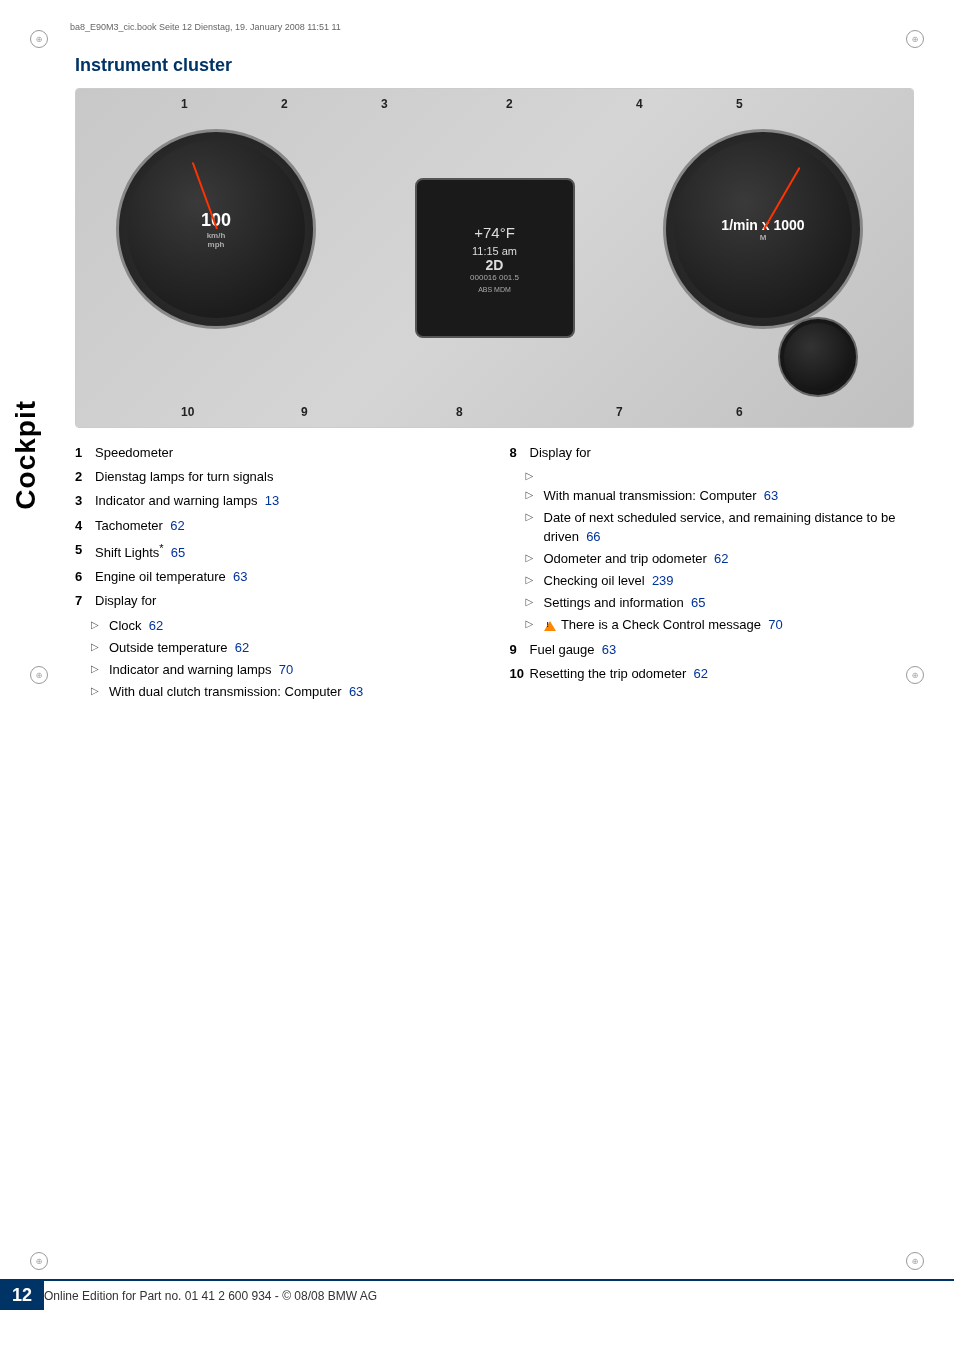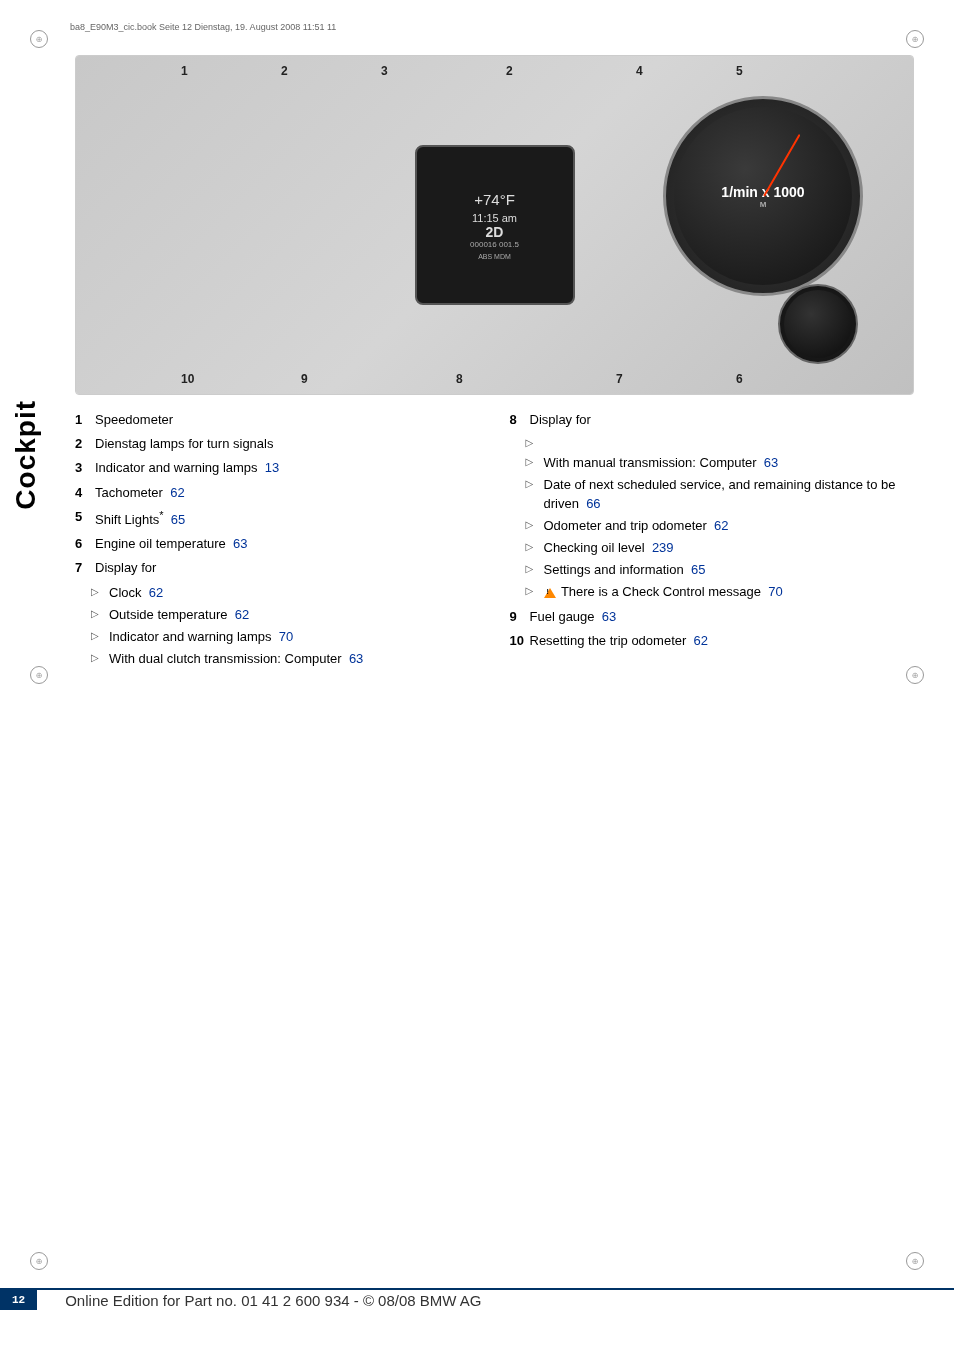--- a/index.html
+++ b/index.html
@@ -244,28 +244,27 @@
       right: 0;
       display: flex;
       align-items: center;
       border-top: 2px solid #003366;
     }
 
     .page-num-box {
       background: #003366;
       color: #fff;
       padding: 4px 12px;
-      font-size: 11px;
-      font-weight: bold;
-      margin-right: 28px;
-      font-family: Liberation Mono, monospace;
+      font-size: 18px;
+      font-weight: bold;
+      margin-right: 0;
     }
 
     .footer-text {
-      font-size: 15px;
+      font-size: 12px;
       color: #333;
     }
 
     
     .warning-triangle {
       display: inline-block;
       width: 0;
       height: 0;
       border-left: 6px solid transparent;
       border-right: 6px solid transparent;
@@ -299,37 +298,48 @@
 <div class="reg-mark reg-br">
     <span>⊕</span>
   </div>
 <div class="reg-mark reg-ml">
     <span>⊕</span>
   </div>
 <div class="reg-mark reg-mr">
     <span>⊕</span>
   </div>
 
-<div class="file-info">ba8_E90M3_cic.book  Seite 12  Dienstag, 19. August 2008  11:51 11</div>
+<div class="file-info">ba8_E90M3_cic.book  Seite 12  Dienstag, 19. January 2008  11:51 11</div>
 
 <div class="sidebar-label">Cockpit</div>
 
 <div class="main-content">
 
+  <h1 class="section-title">Instrument cluster</h1>
 
   <div class="cluster-image">
     <div class="cluster-bg">
 
       <span class="num-top" style="left:105px;">1</span>
       <span class="num-top" style="left:205px;">2</span>
       <span class="num-top" style="left:305px;">3</span>
       <span class="num-top" style="left:430px;">2</span>
       <span class="num-top" style="left:560px;">4</span>
       <span class="num-top" style="left:660px;">5</span>
 
+      <div class="gauge speedometer">
+        <div class="gauge-inner">
+          <div class="gauge-label">
+            <div style="color:#fff; font-size:18px; font-weight:bold;">100</div>
+            <div style="color:#aaa; font-size:8px;">km/h</div>
+            <div style="color:#aaa; font-size:8px;">mph</div>
+          </div>
+          <div class="gauge-needle" style="transform: rotate(-20deg);"></div>
+        </div>
+      </div>
 
       <div class="gauge tachometer">
         <div class="gauge-inner">
           <div class="gauge-label">
             <div style="color:#fff; font-size:14px; font-weight:bold;">1/min x 1000</div>
             <div style="color:#aaa; font-size:8px;">M</div>
           </div>
           <div class="gauge-needle" style="transform: rotate(30deg);"></div>
         </div>
       </div>

